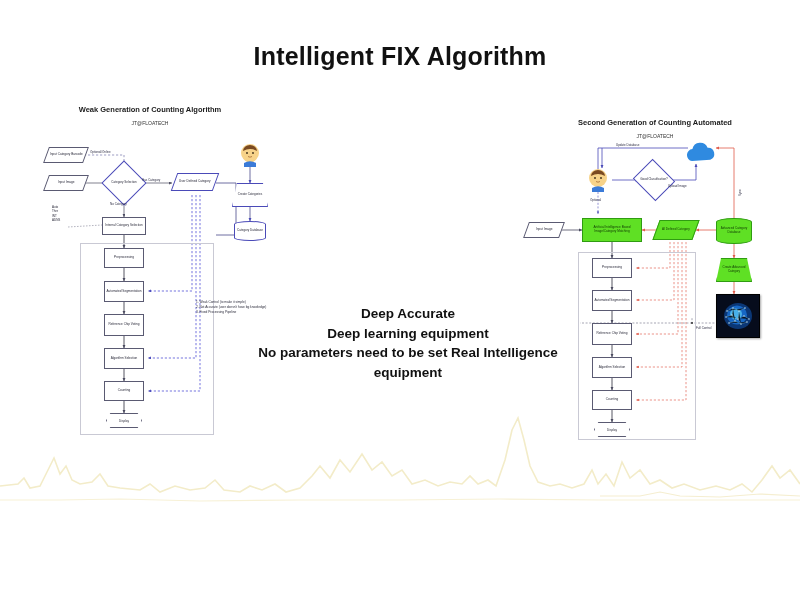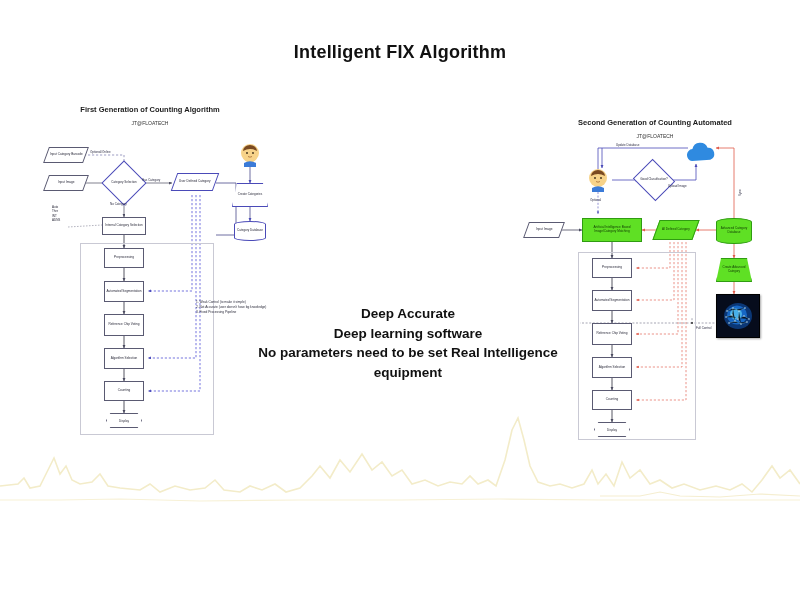--- a/index.html
+++ b/index.html
@@ -22,21 +22,21 @@
     left: 0; top: 400px;
     width: 800px; height: 110px;
     pointer-events: none;
   }
   
   #slide-title {
     position: absolute;
     left: 0; top: 42px;
     width: 800px;
     text-align: center;
-    font-size: 18px;
+    font-size: 25px;
     font-weight: bold;
     color: #111111;
     letter-spacing: .2px;
   }
   
   #site-url {
     position: absolute;
     left: 0; top: 527px;
     width: 782px;
     text-align: right;
@@ -194,27 +194,27 @@
              L550,86 L560,84 L572,88 L584,84 L592,70 L598,84 L606,74 L614,86 L622,62 L630,78 L640,70 L650,84 L660,80
              L672,88 L684,84 L700,90 L716,86 L730,90 L742,84 L752,92 L762,80 L772,66 L780,78 L790,70 L800,84" fill="none" stroke="#f3ecc9" stroke-width="1.6"></path>
     <path d="M0,100 L60,100 L120,99 L200,101 L300,100 L400,100 L500,99 L600,100 L700,100 L800,100" fill="none" stroke="#f7f1d6" stroke-width="1.2"></path>
     <path d="M600,96 L640,96 L660,92 L680,96 L720,97 L760,94 L800,96" fill="none" stroke="#f5eed0" stroke-width="1.2"></path>
   </svg>
 
   <div id="slide-title">Intelligent FIX Algorithm</div>
 
   <div id="center-copy">
     <div>Deep Accurate</div>
-    <div>Deep learning software</div>
+    <div>Deep learning equipment</div>
     <div>No parameters need to be set Real Intelligence equipment</div>
   </div>
 
   <div class="diagram" id="left-diagram" style="left:20px; top:105px; width:260px; height:330px;">
 
-    <div class="dg-title" style="top:0px;">First Generation of Counting Algorithm</div>
+    <div class="dg-title" style="top:0px;">Weak Generation of Counting Algorithm</div>
     <div class="dg-sub" style="top:15px;">JT@FLOATECH</div>
 
     <svg class="wires" width="260" height="330">
       <defs>
         <marker id="lArrow" markerWidth="5" markerHeight="5" refX="4.2" refY="2" orient="auto">
           <path d="M0,0 L4.4,2 L0,4 z" fill="#4a4ab8"></path>
         </marker>
         <marker id="lArrowD" markerWidth="5" markerHeight="5" refX="4.2" refY="2" orient="auto">
           <path d="M0,0 L4.4,2 L0,4 z" fill="#5a5a9c"></path>
         </marker>

